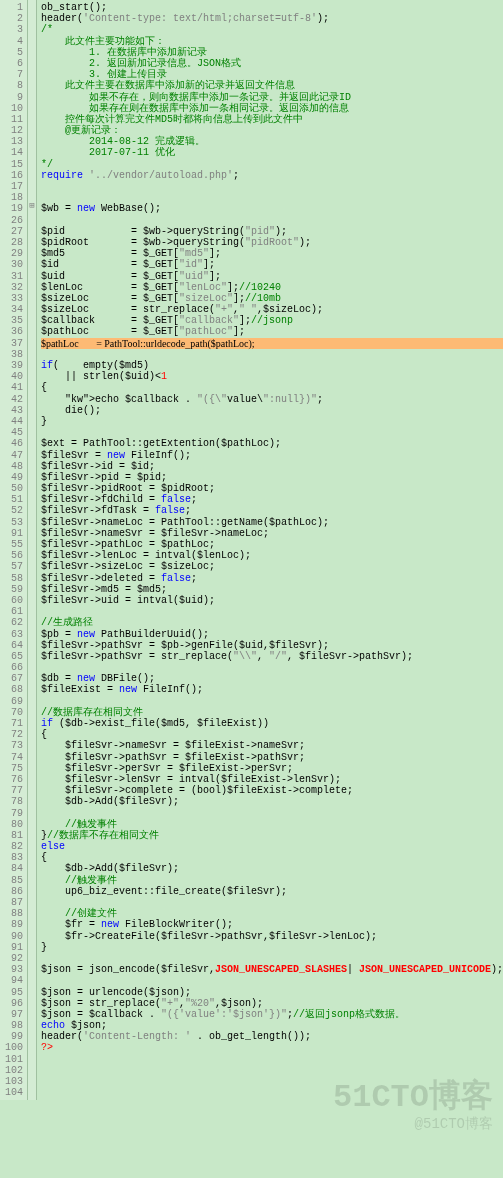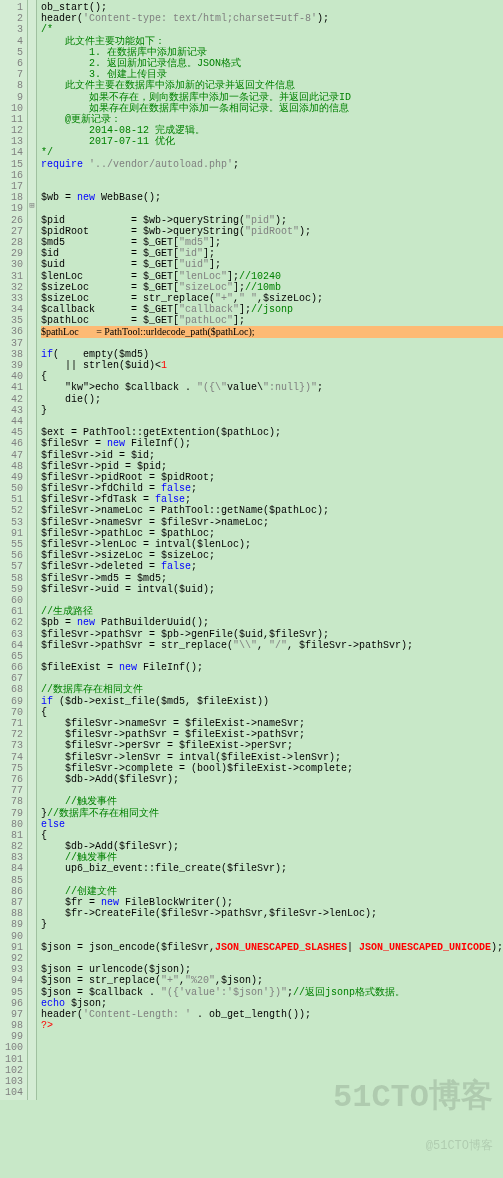--- a/index.html
+++ b/index.html
@@ -13,21 +13,21 @@
 .line { height: 11.2px; line-height: 11.2px; white-space: pre; color: #000; }
 .line.hl { background: #fdba74; font-family: Liberation Serif, serif; }
 .kw { color: #0000ff; }
 .str { color: #808080; }
 .cm { color: #008000; }
 .cm2 { color: #008000; }
 .num { color: #ff0000; }
 .red { color: #ff0000; font-weight: bold; }
 .box { border: 1px solid #888; padding: 0 1px; font-size: 8px; }
 .watermark { position: fixed; right: 10px; bottom: 60px; opacity: 0.12; font-size: 32px; font-weight: bold; transform: rotate(0deg); pointer-events: none; color: #000; }
-.watermark2 { position: fixed; right: 10px; bottom: 24px; opacity: 0.12; font-size: 12px; pointer-events: none; color: #000; }
+.watermark2 { position: fixed; right: 10px; bottom: 45px; opacity: 0.12; font-size: 14px; pointer-events: none; color: #000; }
 </style>
 </head>
 <body>
 
 <div class="editor">
   <div class="gutter" id="gutter">
       <div>1</div>
       <div>2</div>
       <div>3</div>
       <div>4</div>
@@ -230,20 +230,21 @@
       <div class="line">ob_start();</div>
       <div class="line">header(<span class="str">'Content-type: text/html;charset=utf-8'</span>);</div>
       <div class="line"><span class="cm">/*</span></div>
       <div class="line"><span class="cm">    此文件主要功能如下：</span></div>
       <div class="line"><span class="cm">        1. 在数据库中添加新记录</span></div>
       <div class="line"><span class="cm">        2. 返回新加记录信息。JSON格式</span></div>
       <div class="line"><span class="cm">        3. 创建上传目录</span></div>
       <div class="line"><span class="cm">    此文件主要在数据库中添加新的记录并返回文件信息</span></div>
       <div class="line"><span class="cm">        如果不存在，则向数据库中添加一条记录。并返回此记录ID</span></div>
       <div class="line"><span class="cm">        如果存在则在数据库中添加一条相同记录。返回添加的信息</span></div>
+      <div class="line"><span class="cm">    控件每次计算完文件MD5时都将向信息上传到此文件中</span></div>
       <div class="line"><span class="cm">    @更新记录：</span></div>
       <div class="line"><span class="cm">        2014-08-12 完成逻辑。</span></div>
       <div class="line"><span class="cm">        2017-07-11 优化</span></div>
       <div class="line"><span class="cm">*/</span></div>
       <div class="line"><span class="kw">require</span> <span class="str">'../vendor/autoload.php'</span>;</div>
       <div class="line"></div>
       <div class="line"></div>
       <div class="line">$wb = <span class="kw">new</span> WebBase();</div>
       <div class="line"></div>
       <div class="line">$pid           = $wb-&gt;queryString(<span class="str">"pid"</span>);</div>
@@ -279,20 +280,21 @@
       <div class="line">$fileSvr-&gt;sizeLoc = $sizeLoc;</div>
       <div class="line">$fileSvr-&gt;deleted = <span class="kw">false</span>;</div>
       <div class="line">$fileSvr-&gt;md5 = $md5;</div>
       <div class="line">$fileSvr-&gt;uid = intval($uid);</div>
       <div class="line"></div>
       <div class="line"><span class="cm2">//生成路径</span></div>
       <div class="line">$pb = <span class="kw">new</span> PathBuilderUuid();</div>
       <div class="line">$fileSvr-&gt;pathSvr = $pb-&gt;genFile($uid,$fileSvr);</div>
       <div class="line">$fileSvr-&gt;pathSvr = str_replace(<span class="str">"\\"</span>, <span class="str">"/"</span>, $fileSvr-&gt;pathSvr);</div>
       <div class="line"></div>
+      <div class="line">$db = <span class="kw">new</span> DBFile();</div>
       <div class="line">$fileExist = <span class="kw">new</span> FileInf();</div>
       <div class="line"></div>
       <div class="line"><span class="cm2">//数据库存在相同文件</span></div>
       <div class="line"><span class="kw">if</span> ($db-&gt;exist_file($md5, $fileExist))</div>
       <div class="line">{</div>
       <div class="line">    $fileSvr-&gt;nameSvr = $fileExist-&gt;nameSvr;</div>
       <div class="line">    $fileSvr-&gt;pathSvr = $fileExist-&gt;pathSvr;</div>
       <div class="line">    $fileSvr-&gt;perSvr = $fileExist-&gt;perSvr;</div>
       <div class="line">    $fileSvr-&gt;lenSvr = intval($fileExist-&gt;lenSvr);</div>
       <div class="line">    $fileSvr-&gt;complete = (bool)$fileExist-&gt;complete;</div>

